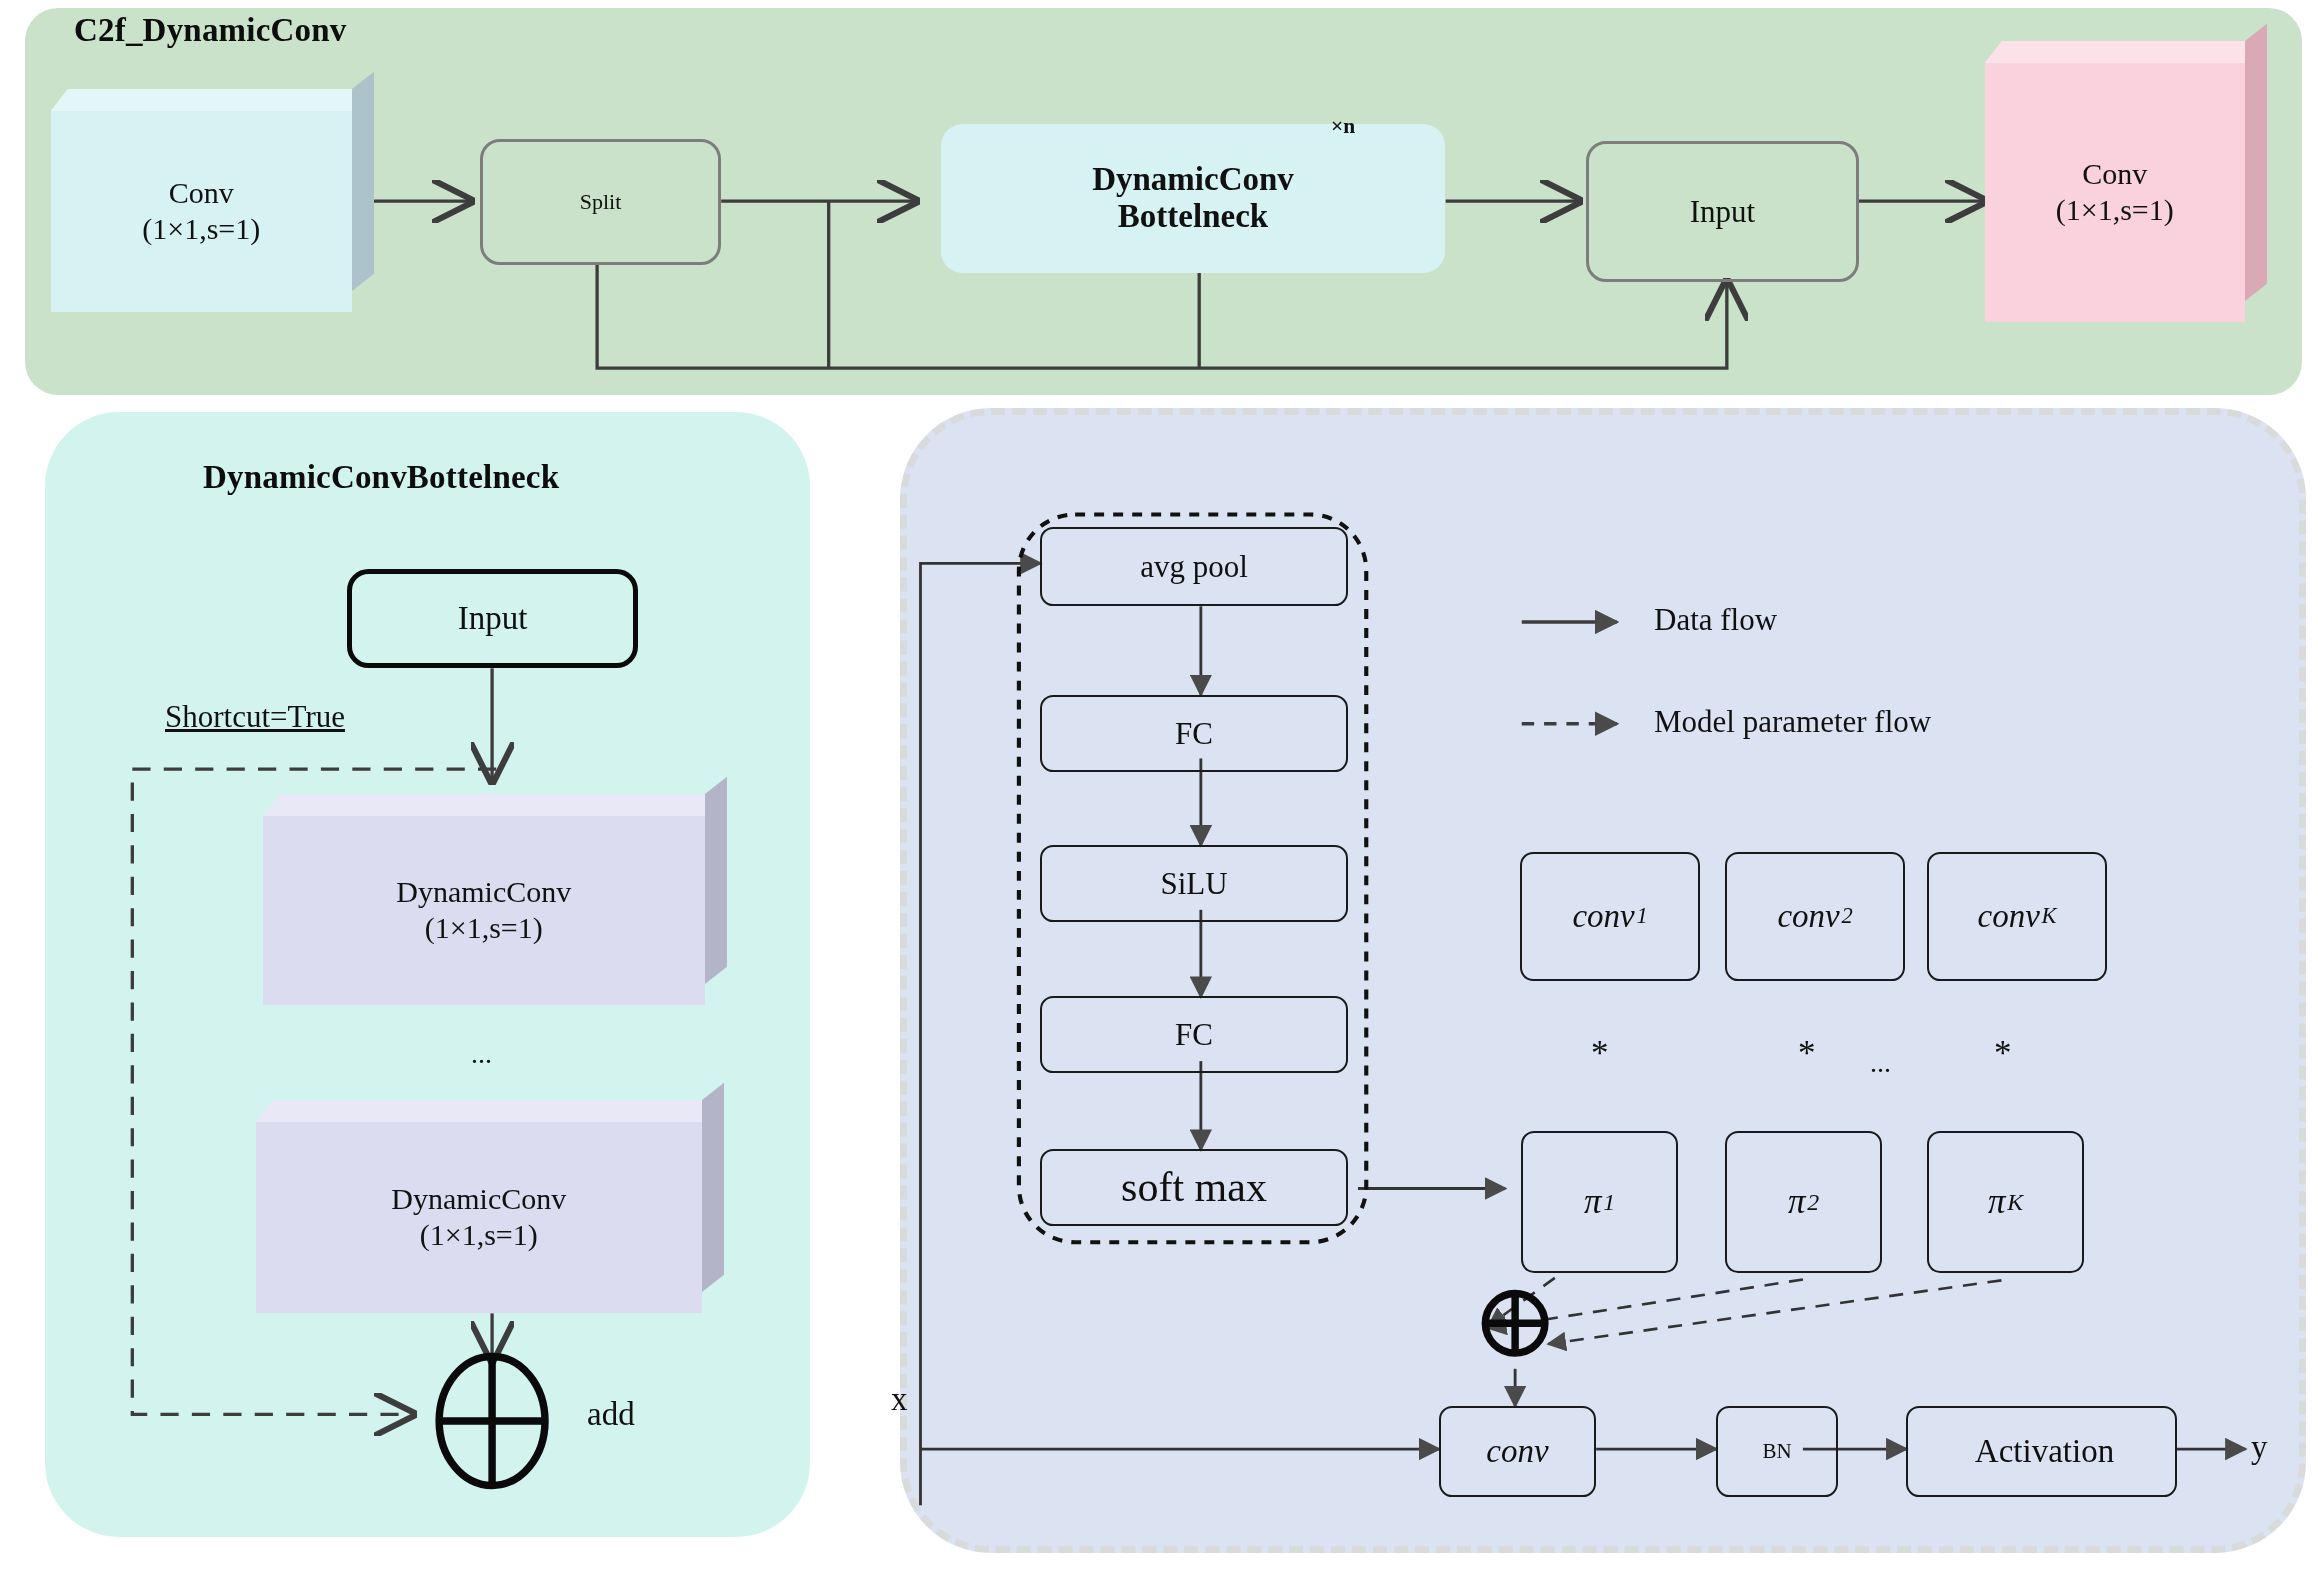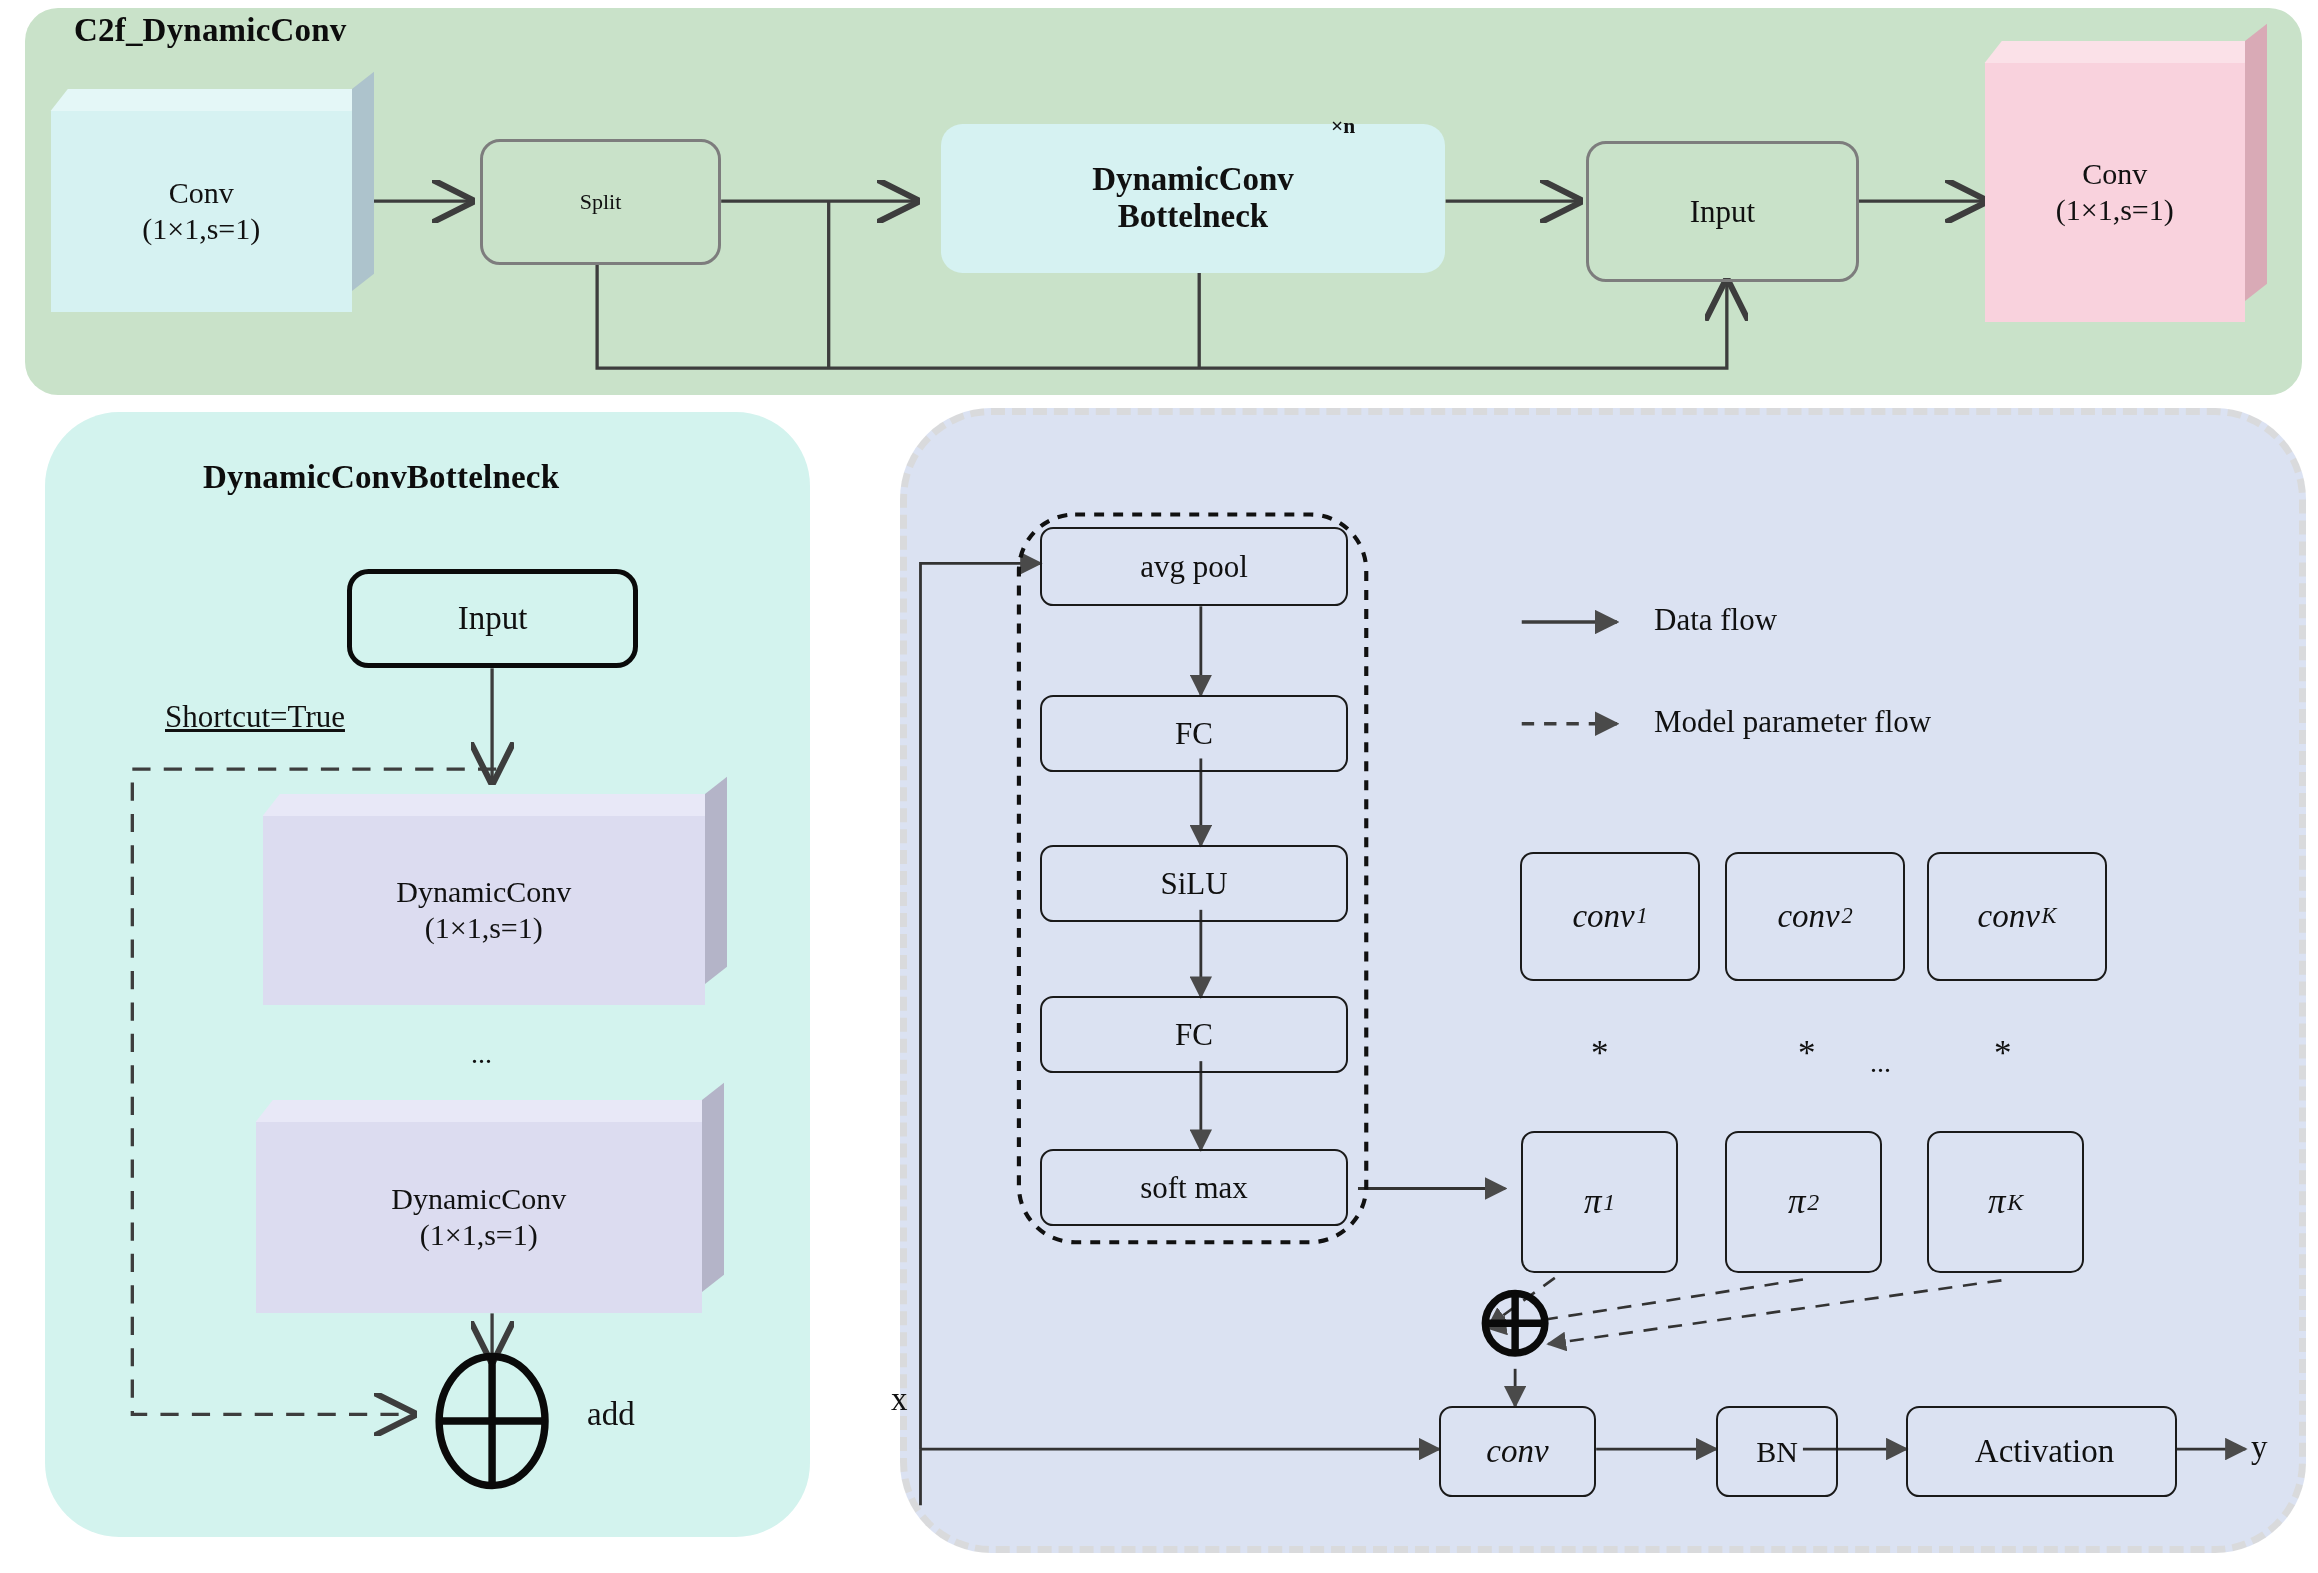--- a/index.html
+++ b/index.html
@@ -188,21 +188,21 @@
     <span>(1×1,s=1)</span>
   </div>
 </div>
 
 <div class="lbl" style="left:587px;top:1396px;font-size:33px;">add</div>
 
 <div class="rbox darkthin" style="left:1040px;top:527px;width:308px;height:79px;font-size:31px;">avg pool</div>
 <div class="rbox darkthin" style="left:1040px;top:695px;width:308px;height:77px;font-size:31px;">FC</div>
 <div class="rbox darkthin" style="left:1040px;top:845px;width:308px;height:77px;font-size:31px;">SiLU</div>
 <div class="rbox darkthin" style="left:1040px;top:996px;width:308px;height:77px;font-size:31px;">FC</div>
-<div class="rbox darkthin" style="left:1040px;top:1149px;width:308px;height:77px;font-size:31px;">soft max</div>
+<div class="rbox darkthin" style="left:1040px;top:1149px;width:308px;height:77px;font-size:42px;">soft max</div>
 
 <div class="lbl" style="left:1654px;top:602px;font-size:31px;">Data flow</div>
 <div class="lbl" style="left:1654px;top:704px;font-size:31px;">Model parameter flow</div>
 
 <div class="rbox darkthin" style="left:1520px;top:852px;width:180px;height:129px;font-size:33px;">
   <span class="ital">conv</span>
     <span class="sub">1</span>
 </div>
 <div class="rbox darkthin" style="left:1725px;top:852px;width:180px;height:129px;font-size:33px;">
   <span class="ital">conv</span>
@@ -225,18 +225,18 @@
 <div class="rbox darkthin" style="left:1725px;top:1131px;width:157px;height:142px;font-size:35px;">
   <span class="ital">π</span>
     <span class="sub">2</span>
 </div>
 <div class="rbox darkthin" style="left:1927px;top:1131px;width:157px;height:142px;font-size:35px;">
   <span class="ital">π</span>
     <span class="sub">K</span>
 </div>
 
 <div class="rbox darkthin ital" style="left:1439px;top:1406px;width:157px;height:91px;font-size:33px;">conv</div>
-<div class="rbox darkthin" style="left:1716px;top:1406px;width:122px;height:91px;font-size:30px;">BN</div>
+<div class="rbox darkthin" style="left:1716px;top:1406px;width:122px;height:91px;font-size:21px;">BN</div>
 <div class="rbox darkthin" style="left:1906px;top:1406px;width:271px;height:91px;font-size:33px;padding-left:6px;">Activation</div>
 
 <div class="lbl" style="left:891px;top:1381px;font-size:33px;">x</div>
 <div class="lbl" style="left:2251px;top:1429px;font-size:33px;">y</div>
 
 
 </body></html>

